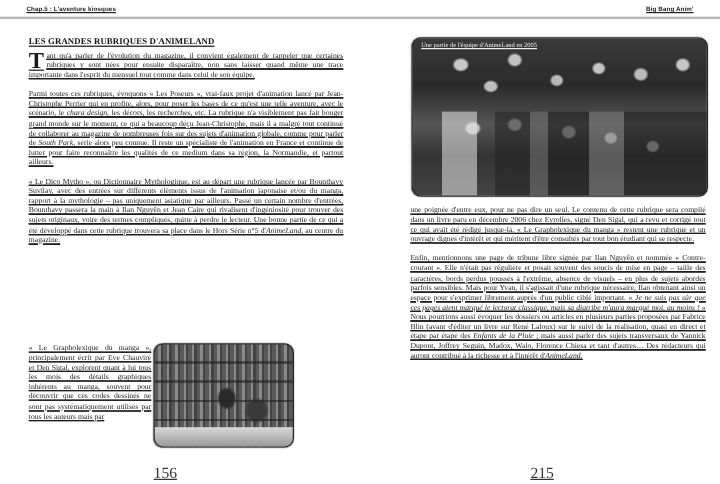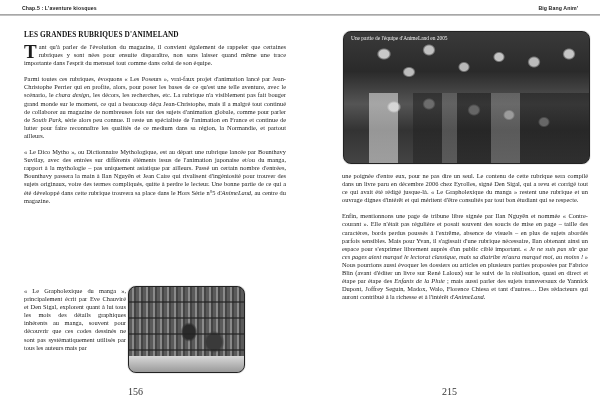--- a/index.html
+++ b/index.html
@@ -1,15 +1,15 @@
 <!DOCTYPE html>
 <html><head>
 <meta charset="utf-8">
 <style>
-  * { box-sizing: border-box; margin: 0; padding: 0; }
+  * { box-sizing: border-box; margin: 0; padding: 0; text-decoration: underline; }
   html, body { width: 600px; height: 403px; overflow: hidden; background: #ffffff; }
   body { position: relative; font-family: "DejaVu Serif", "Liberation Serif", serif; color: #1a1a1a; }
 
   .page { position: absolute; top: 0; height: 403px; width: 300px; background: #fff; }
   .page-left { left: 0; }
   .page-right { left: 300px; }
 
   .running-head {
     position: absolute; top: 5px; font-family: "Liberation Sans", sans-serif;
     font-size: 5.2px; font-weight: bold; color: #222; letter-spacing: 0.1px;
@@ -85,21 +85,21 @@
     background: repeating-linear-gradient(180deg, transparent 0 14px, #222 14px 16px);
     opacity: 0.6;
   }
   .photo-shop .table {
     position: absolute; left: 0; right: 0; bottom: 0; height: 16px; background: linear-gradient(#d8d8d8, #9a9a9a);
   }
 
   .right-main { left: 42px; top: 172px; width: 246px; }
 
   .page-num {
-    position: absolute; top: 386px; font-family: "Liberation Serif", serif; font-size: 10px; color: #333;
+    position: absolute; top: 386px; font-family: "Liberation Serif", serif; font-size: 13px; color: #333;
   }
   .page-left .page-num { left: 128px; }
   .page-right .page-num { left: 142px; }
 </style>
 </head>
 <body>
 
 <div class="page page-left">
   <div class="running-head">Chap.5 : L'aventure kiosques</div>
   <div class="header-rule"></div>

